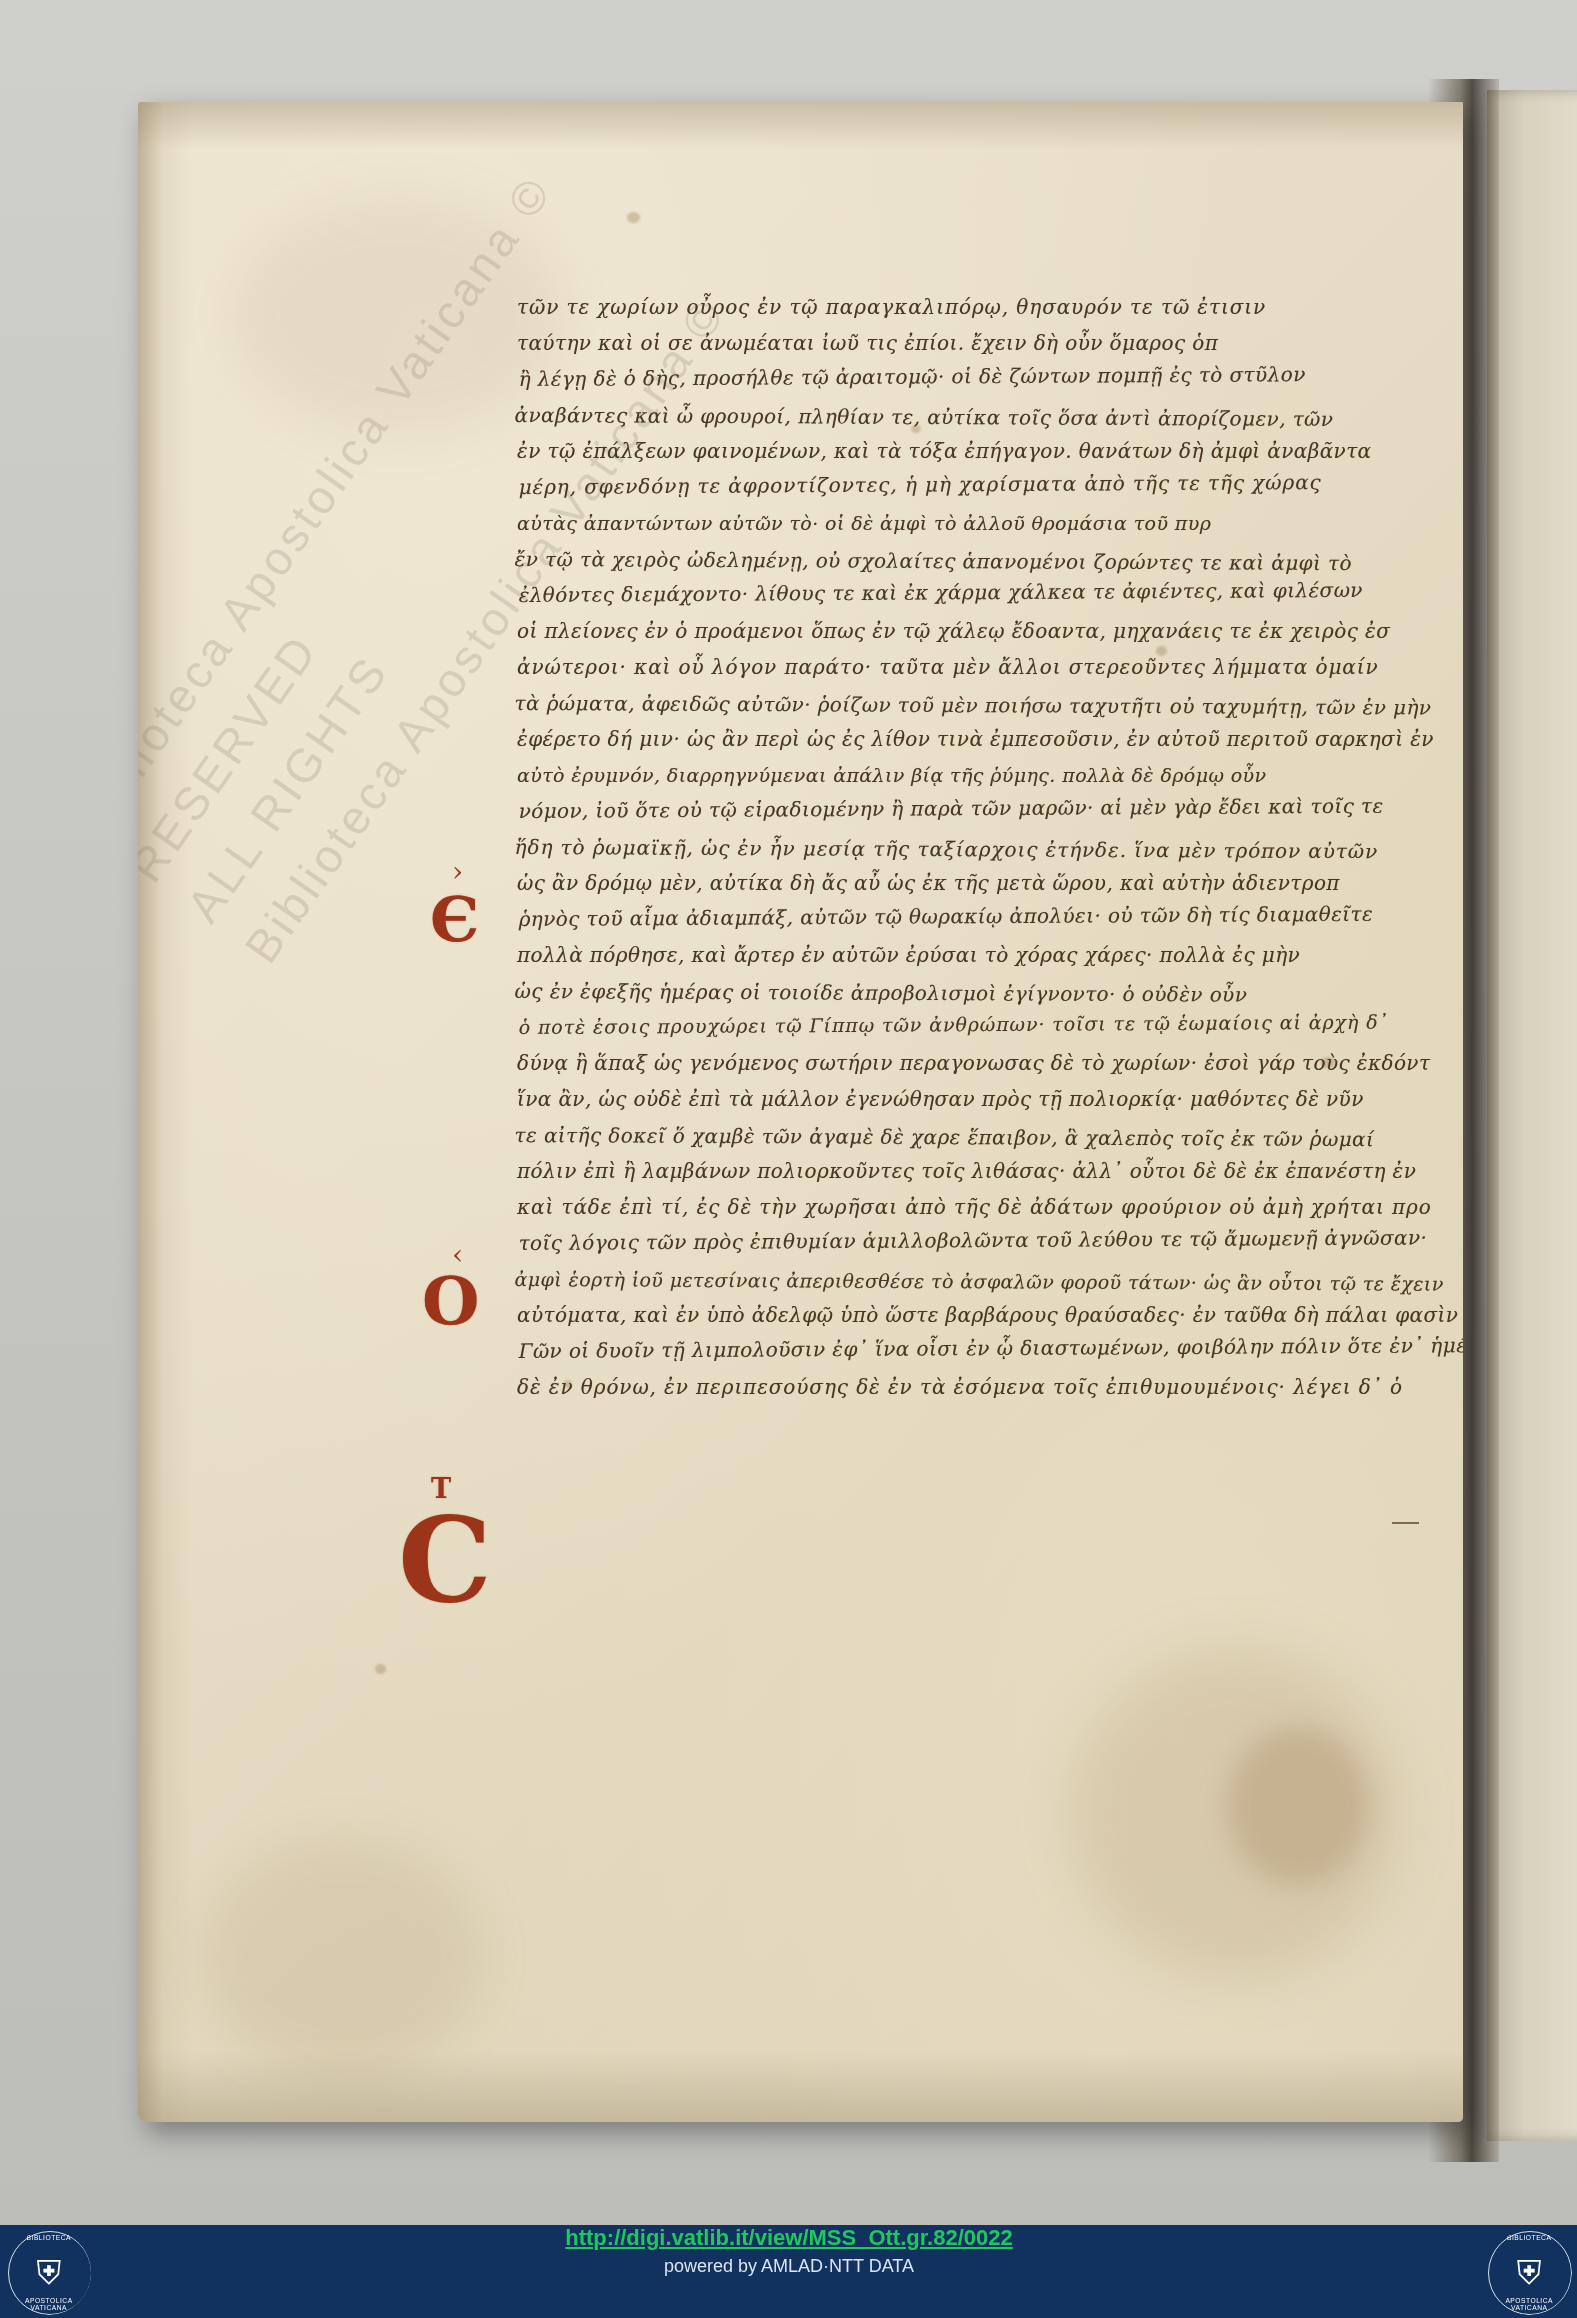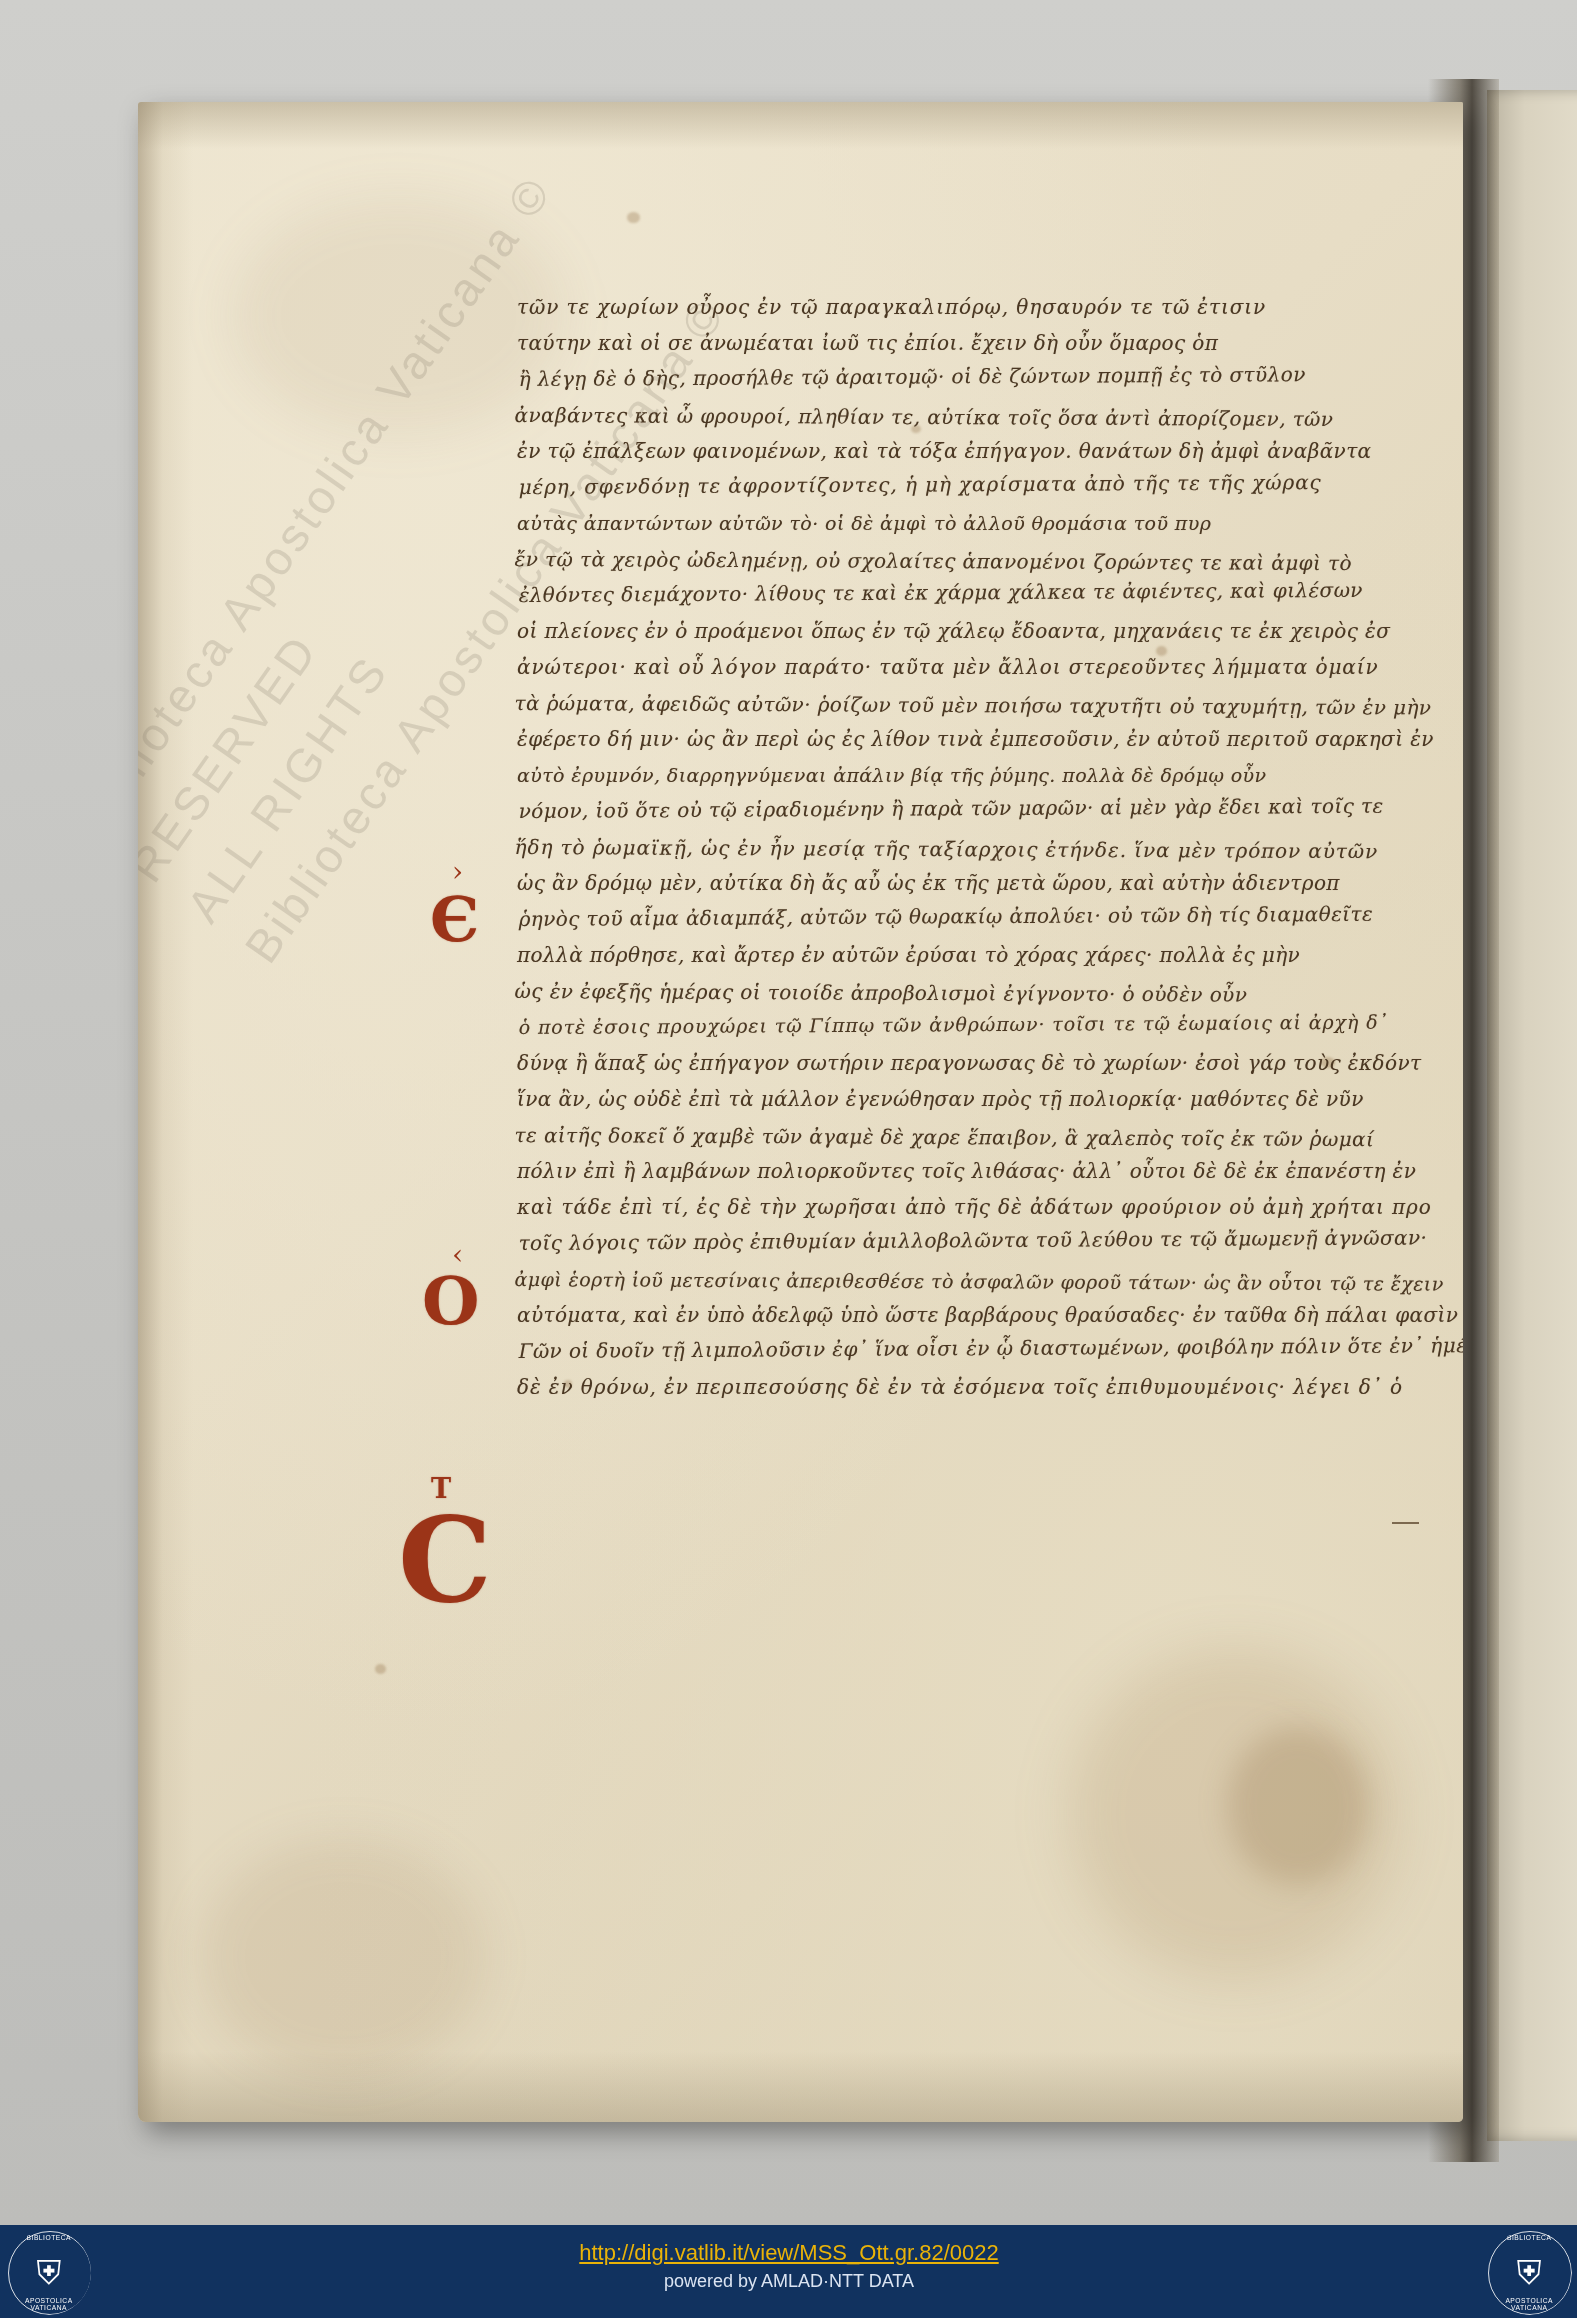--- a/index.html
+++ b/index.html
@@ -203,25 +203,26 @@
     left: 0; top: 0;
     width: 1578px;
     text-align: center;
   }
   #footer-title {
     margin-top: 11px;
     font-size: 28px;
     letter-spacing: 0.2px;
   }
   #footer-url {
-    margin-top: 15px;
+    margin-top: 0;
     font-size: 22px;
-    color: #eab308;
+    color: #22c55e;
     text-decoration: underline;
     display: inline-block;
+    font-weight: bold;
   }
   #footer-powered {
     margin-top: 4.7px;
     font-size: 18px;
     color: #dbe4f2;
   }
 
   .footer-emblem {
     position: absolute;
     top: 4.7px;
@@ -340,21 +341,21 @@
         <div class="ms-line">τὰ ῥώματα, ἀφειδῶς αὐτῶν· ῥοίζων τοῦ μὲν ποιήσω ταχυτῆτι οὐ ταχυμήτῃ, τῶν ἐν μὴν</div>
         <div class="ms-line">ἐφέρετο δή μιν· ὡς ἂν περὶ ὡς ἐς λίθον τινὰ ἐμπεσοῦσιν, ἐν αὐτοῦ περιτοῦ σαρκησὶ ἐν</div>
         <div class="ms-line">αὐτὸ ἐρυμνόν, διαρρηγνύμεναι ἀπάλιν βίᾳ τῆς ῥύμης.   πολλὰ δὲ δρόμῳ οὖν</div>
         <div class="ms-line">νόμον, ἰοῦ ὅτε οὐ τῷ εἱραδιομένην ἢ παρὰ τῶν μαρῶν· αἱ μὲν γὰρ ἔδει καὶ τοῖς τε</div>
         <div class="ms-line">ἥδη τὸ ῥωμαϊκῇ, ὡς ἐν ἦν μεσίᾳ τῆς ταξίαρχοις ἐτήνδε. ἵνα μὲν τρόπον αὐτῶν</div>
         <div class="ms-line">ὡς ἂν δρόμῳ μὲν, αὐτίκα δὴ ἄς αὖ ὡς ἐκ τῆς μετὰ ὥρου, καὶ αὐτὴν ἁδιεντροπ</div>
         <div class="ms-line">ῥηνὸς τοῦ αἷμα ἀδιαμπάξ, αὐτῶν τῷ θωρακίῳ ἀπολύει· οὐ τῶν δὴ τίς διαμαθεῖτε</div>
         <div class="ms-line">πολλὰ πόρθησε, καὶ ἄρτερ ἐν αὐτῶν ἐρύσαι τὸ χόρας χάρες·   πολλὰ ἐς μὴν</div>
         <div class="ms-line">ὡς ἐν ἐφεξῆς ἡμέρας οἱ τοιοίδε ἀπροβολισμοὶ ἐγίγνοντο· ὁ οὐδὲν οὖν</div>
         <div class="ms-line">ὁ ποτὲ ἐσοις προυχώρει τῷ Γίππῳ τῶν ἀνθρώπων· τοῖσι τε τῷ ἑωμαίοις αἱ ἀρχὴ δ᾿</div>
-        <div class="ms-line">δύνᾳ ἢ ἅπαξ ὡς ἐπήγαγον σωτήριν περαγονωσας δὲ τὸ χωρίων·   ἐσοὶ γάρ τοὺς ἐκδόντ</div>
+        <div class="ms-line">δύνᾳ ἢ ἅπαξ ὡς γενόμενος σωτήριν περαγονωσας δὲ τὸ χωρίων·   ἐσοὶ γάρ τοὺς ἐκδόντ</div>
         <div class="ms-line">ἵνα ἂν, ὡς οὐδὲ ἐπὶ τὰ μάλλον ἐγενώθησαν πρὸς τῇ πολιορκίᾳ·   μαθόντες δὲ νῦν</div>
         <div class="ms-line">τε αἰτῆς δοκεῖ ὅ χαμβὲ τῶν ἀγαμὲ δὲ χαρε ἕπαιβον, ἃ χαλεπὸς τοῖς ἐκ τῶν ῥωμαί</div>
         <div class="ms-line">πόλιν ἐπὶ ἢ λαμβάνων πολιορκοῦντες τοῖς λιθάσας· ἀλλ᾿ οὗτοι δὲ δὲ ἐκ ἐπανέστη ἐν</div>
         <div class="ms-line">καὶ τάδε ἐπὶ τί, ἐς δὲ τὴν χωρῆσαι ἀπὸ τῆς δὲ ἀδάτων φρούριον οὐ ἀμὴ χρήται προ</div>
         <div class="ms-line">τοῖς λόγοις τῶν πρὸς ἐπιθυμίαν ἁμιλλοβολῶντα τοῦ λεύθου τε τῷ ἄμωμενῇ ἀγνῶσαν·</div>
         <div class="ms-line">ἀμφὶ ἑορτὴ ἰοῦ μετεσίναις ἀπεριθεσθέσε τὸ ἀσφαλῶν φοροῦ τάτων· ὡς ἂν οὗτοι τῷ τε ἔχειν</div>
         <div class="ms-line">αὐτόματα, καὶ ἐν ὑπὸ ἀδελφῷ ὑπὸ ὥστε βαρβάρους θραύσαδες·  ἐν ταῦθα δὴ πάλαι φασὶν</div>
         <div class="ms-line">Γῶν οἱ δυοῖν τῇ λιμπολοῦσιν ἐφ᾿ ἵνα οἷσι ἐν ᾧ διαστωμένων, φοιβόλην πόλιν ὅτε ἐν᾿ ἡμέρα</div>
         <div class="ms-line">δὲ ἐν θρόνω, ἐν περιπεσούσης δὲ ἐν τὰ ἐσόμενα τοῖς ἐπιθυμουμένοις·   λέγει δ᾿ ὁ</div>
       </div>

